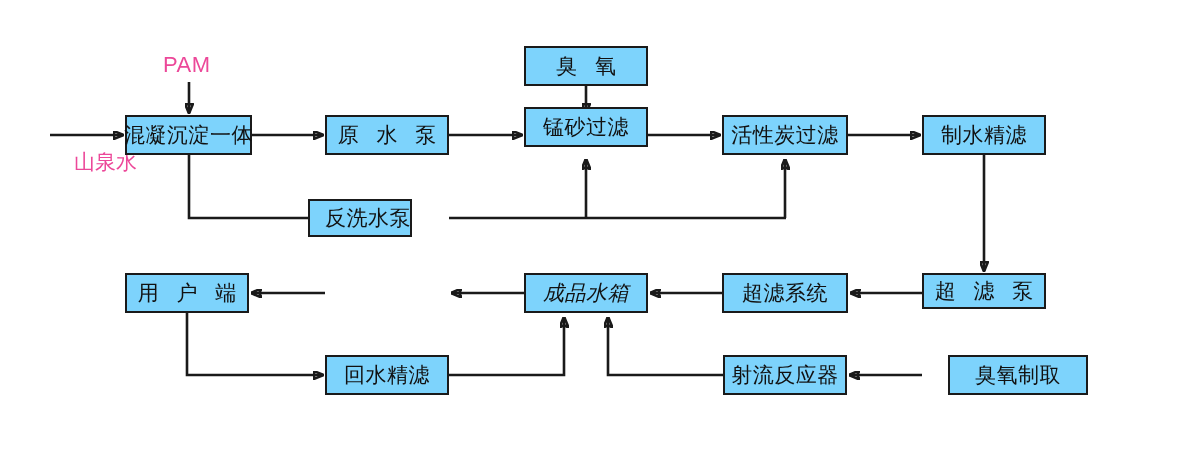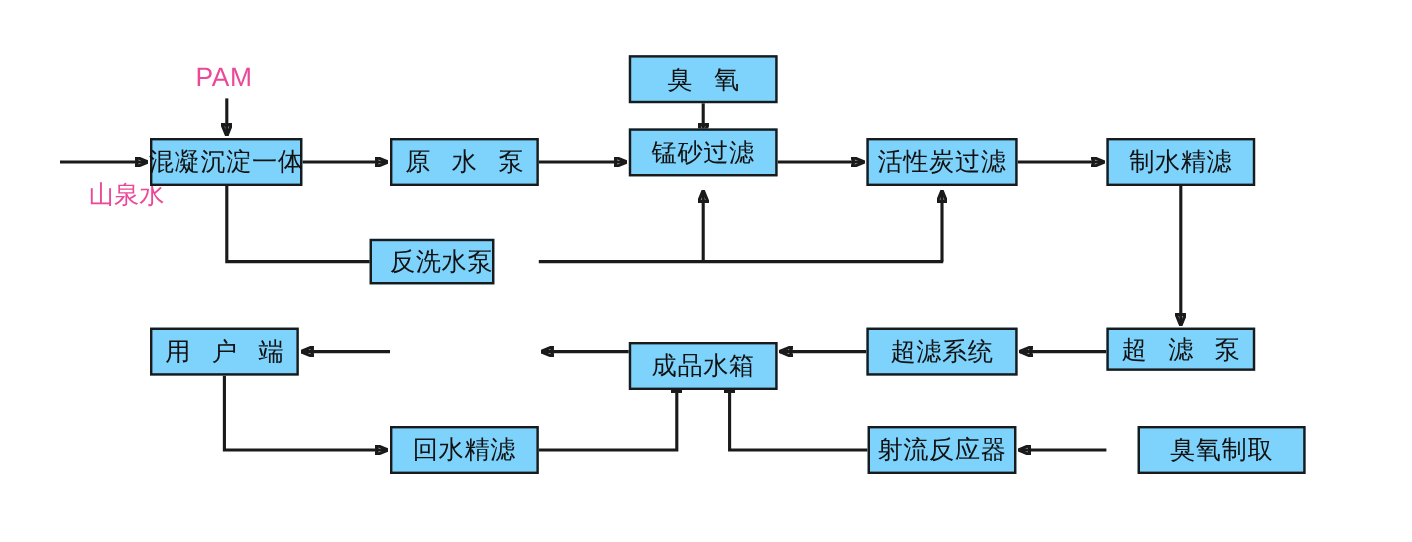--- a/index.html
+++ b/index.html
@@ -120,21 +120,21 @@
   <div class="node" style="left:722px; top:115px; width:126px; height:40px;">活性炭过滤</div>
 
   <div class="node" style="left:922px; top:115px; width:124px; height:40px;">制水精滤</div>
 
   <div class="node" style="left:308px; top:199px; width:104px; height:38px;padding-left:16px;">反洗水泵</div>
 
   <div class="node wide-letter" style="left:922px; top:273px; width:124px; height:36px;">超 滤 泵</div>
 
   <div class="node" style="left:722px; top:273px; width:126px; height:40px;">超滤系统</div>
 
-  <div class="node" style="left:524px; top:285px; width:124px; height:40px;">成品水箱</div>
+  <div class="node" style="left:524px; top:273px; width:124px; height:40px;font-style:italic;">成品水箱</div>
 
 
   <div class="node wide-letter" style="left:125px; top:273px; width:124px; height:40px;">用 户 端</div>
 
   <div class="node" style="left:325px; top:355px; width:124px; height:40px;">回水精滤</div>
 
   <div class="node" style="left:723px; top:355px; width:124px; height:40px;">射流反应器</div>
 
   <div class="node" style="left:948px; top:355px; width:140px; height:40px;">臭氧制取</div>
 

